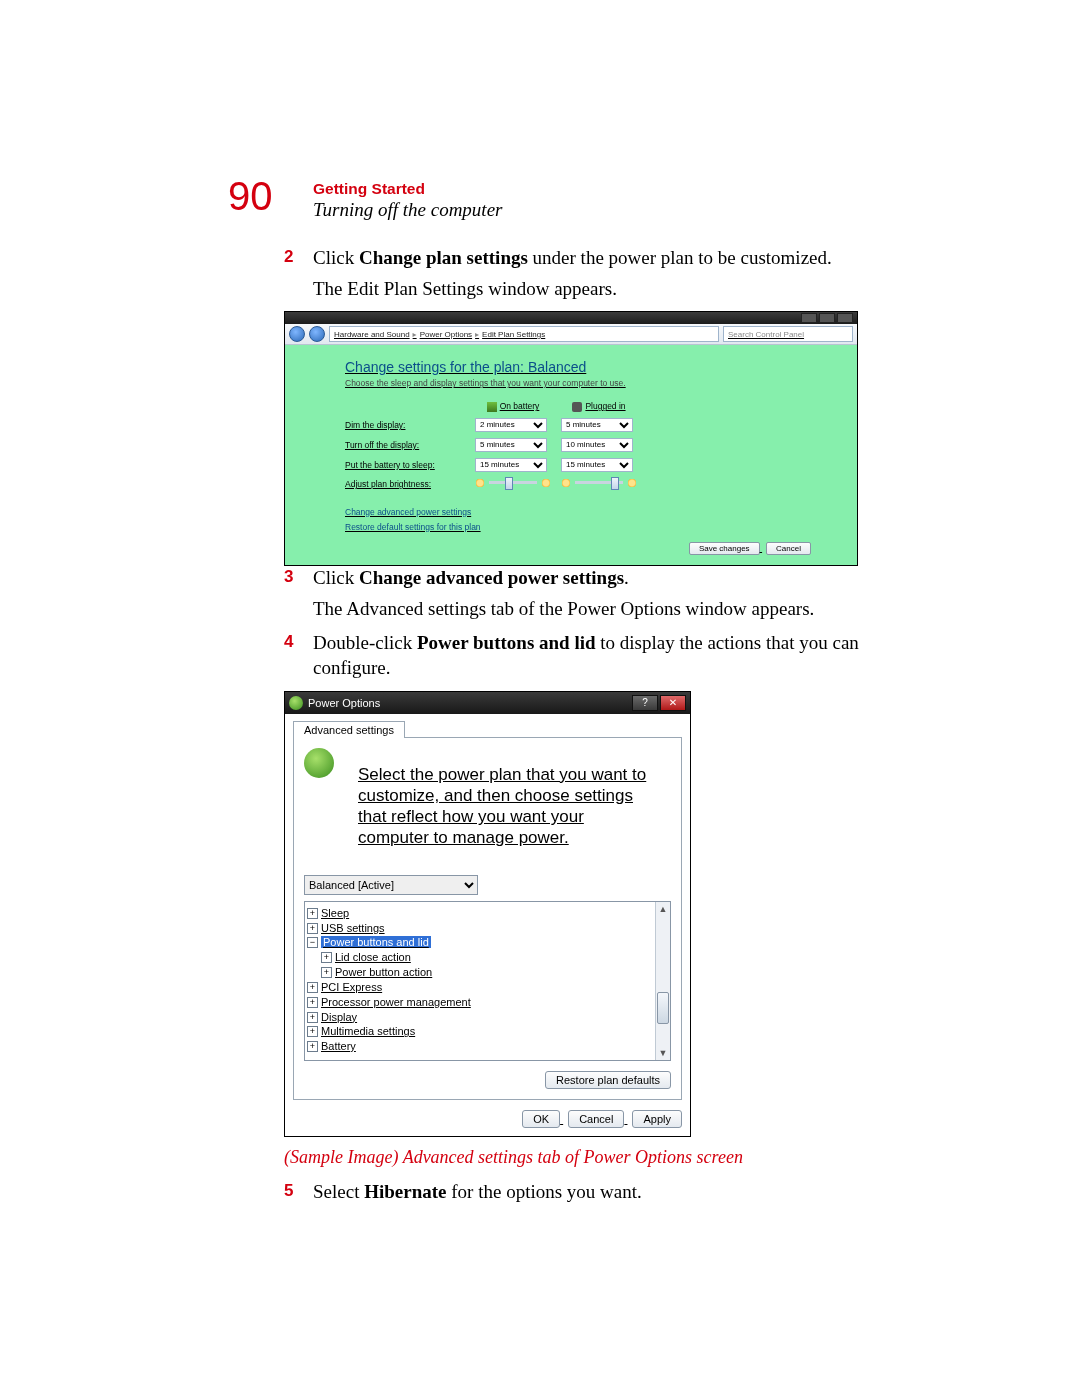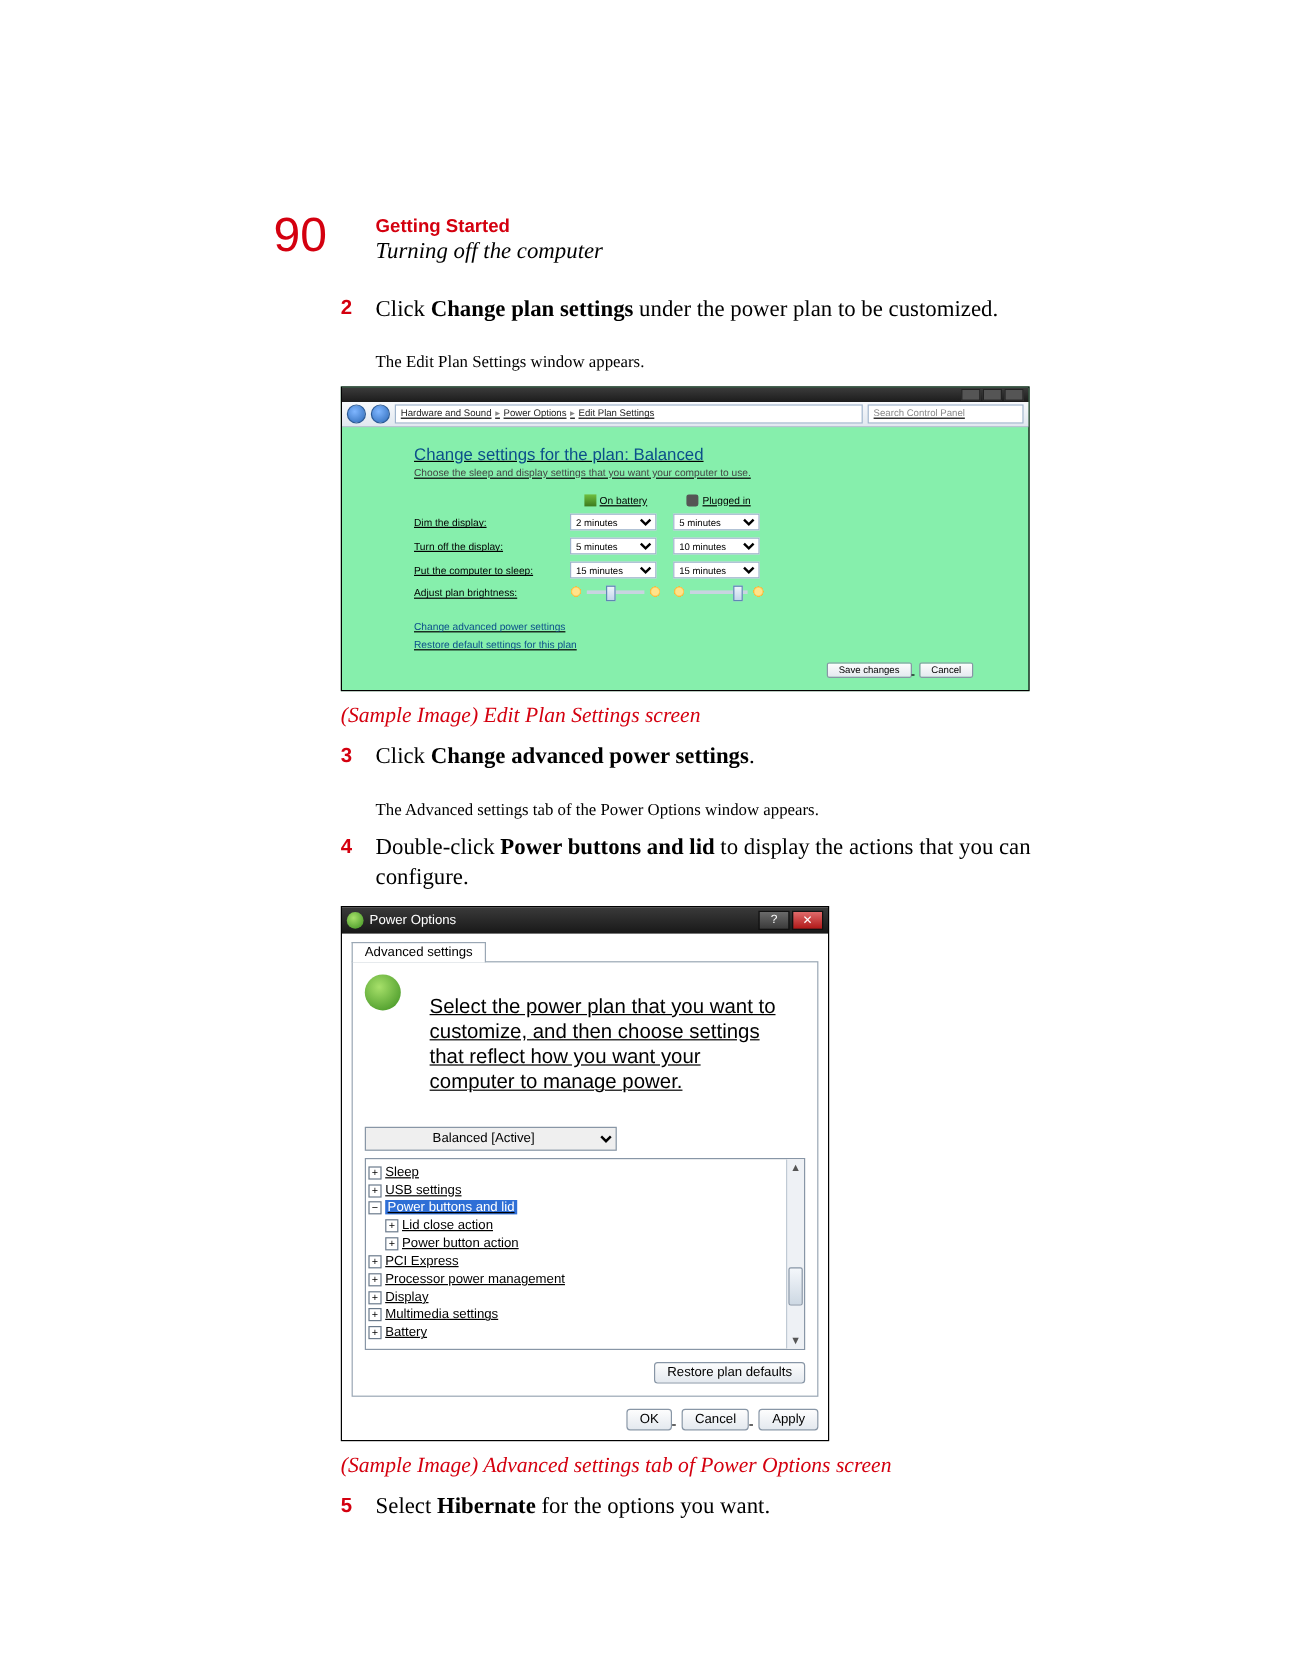--- a/index.html
+++ b/index.html
@@ -57,23 +57,23 @@
     left: -29px;
     top: 0;
     color: #d4000f;
     font-family: Arial, Helvetica, sans-serif;
     font-weight: bold;
     font-size: 17px;
   }
   .step .bold { font-weight: bold; }
   .continuation {
     margin-left: 83px;
-    font-size: 14px;
+    font-size: 19px;
     line-height: 1.3;
-    margin-top: 23px;
+    margin-top: 6px;
     margin-bottom: 10px;
   }
   .caption {
     margin-left: 54px;
     font-style: italic;
     color: #d4000f;
     font-size: 18px;
     margin-top: 10px;
     margin-bottom: 12px;
   }
@@ -214,23 +214,22 @@
     border:1px solid #9aa7b4; padding:10px;
   }
   .shot2 .intro { display:flex; gap:8px; margin-bottom:10px;}
   .shot2 .intro .picon {
     width:30px;height:30px;border-radius:50%;
     background:radial-gradient(circle at 40% 35%,#a7e06a,#3a8e1e);
     flex:none;
   }
   .shot2 .intro p { margin:16px; font-size:17px; line-height:1.25;}
   .shot2 select.plan {
-    width:210px; font-size:11px; height:20px;
+    width:174px; font-size:11px; height:20px;
     border:1px solid #8896a6;
-    text-align:center;
   }
   .shot2 .tree {
     margin-top:6px;
     border:1px solid #8896a6;
     height:150px;
     overflow:hidden;
     position:relative;
     padding:4px 2px;
     font-size:11px;
   }
@@ -316,21 +315,21 @@
           <td class="thcol"><span>Dim the display:</span></td>
           <td><select><option>2 minutes</option></select></td>
           <td><select><option>5 minutes</option></select></td>
         </tr>
         <tr>
           <td class="thcol"><span>Turn off the display:</span></td>
           <td><select><option>5 minutes</option></select></td>
           <td><select><option>10 minutes</option></select></td>
         </tr>
         <tr>
-          <td class="thcol"><span>Put the computer to sleep:</span></td>
+          <td class="thcol"><span>Put the battery to sleep:</span></td>
           <td><select><option>15 minutes</option></select></td>
           <td><select><option>15 minutes</option></select></td>
         </tr>
         <tr>
           <td class="thcol"><span>Adjust plan brightness:</span></td>
           <td>
             <span class="slider">
               <span class="sun"></span>
               <span class="track">
                     <span class="thumb" style="left:16px;"></span>
@@ -354,21 +353,20 @@
         <a>Change advanced power settings</a>
         <a>Restore default settings for this plan</a>
       </div>
       <div class="dlgbtns">
         <button>Save changes</button>
         <button>Cancel</button>
       </div>
     </div>
   </div>
 
-  <div class="caption">(Sample Image) Edit Plan Settings screen</div>
 
   <div class="step">
     <span class="step-num">3</span>
     <span>Click </span><span class="bold">Change advanced power settings</span><span>.</span>
   </div>
   <div class="continuation">The Advanced settings tab of the Power Options window appears.</div>
 
   <div class="step">
     <span class="step-num">4</span>
     <span>Double-click </span><span class="bold">Power buttons and lid</span><span> to display the actions that you can configure.</span>

